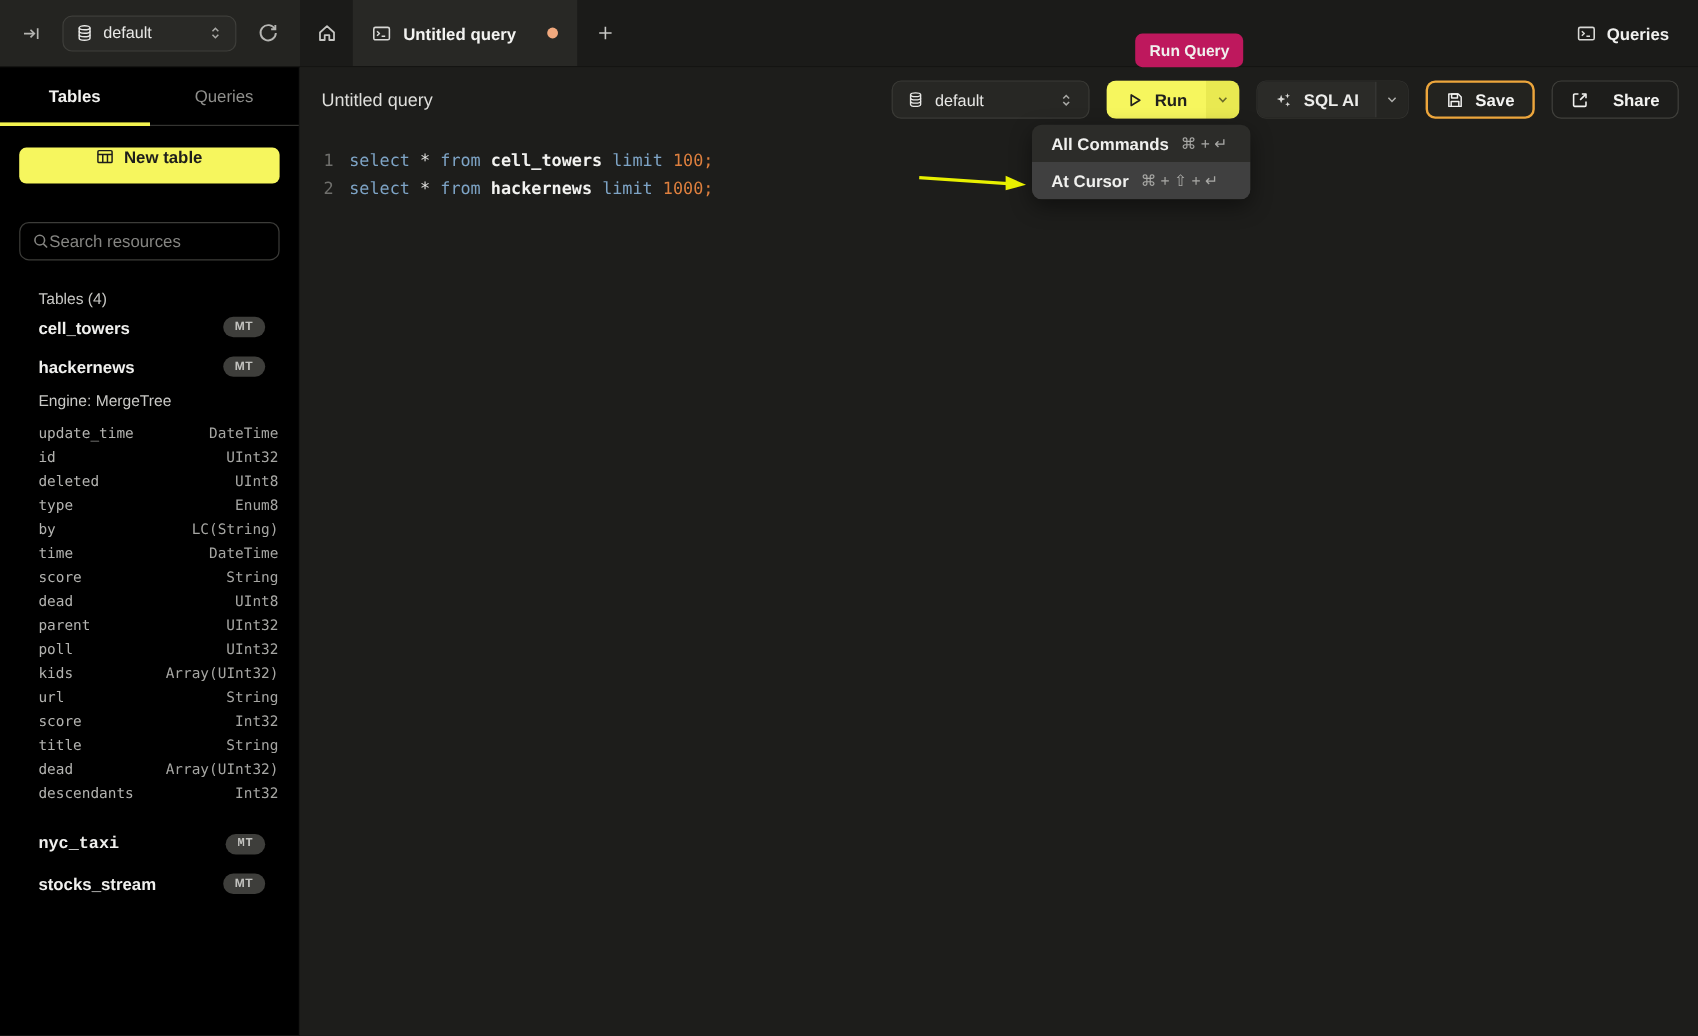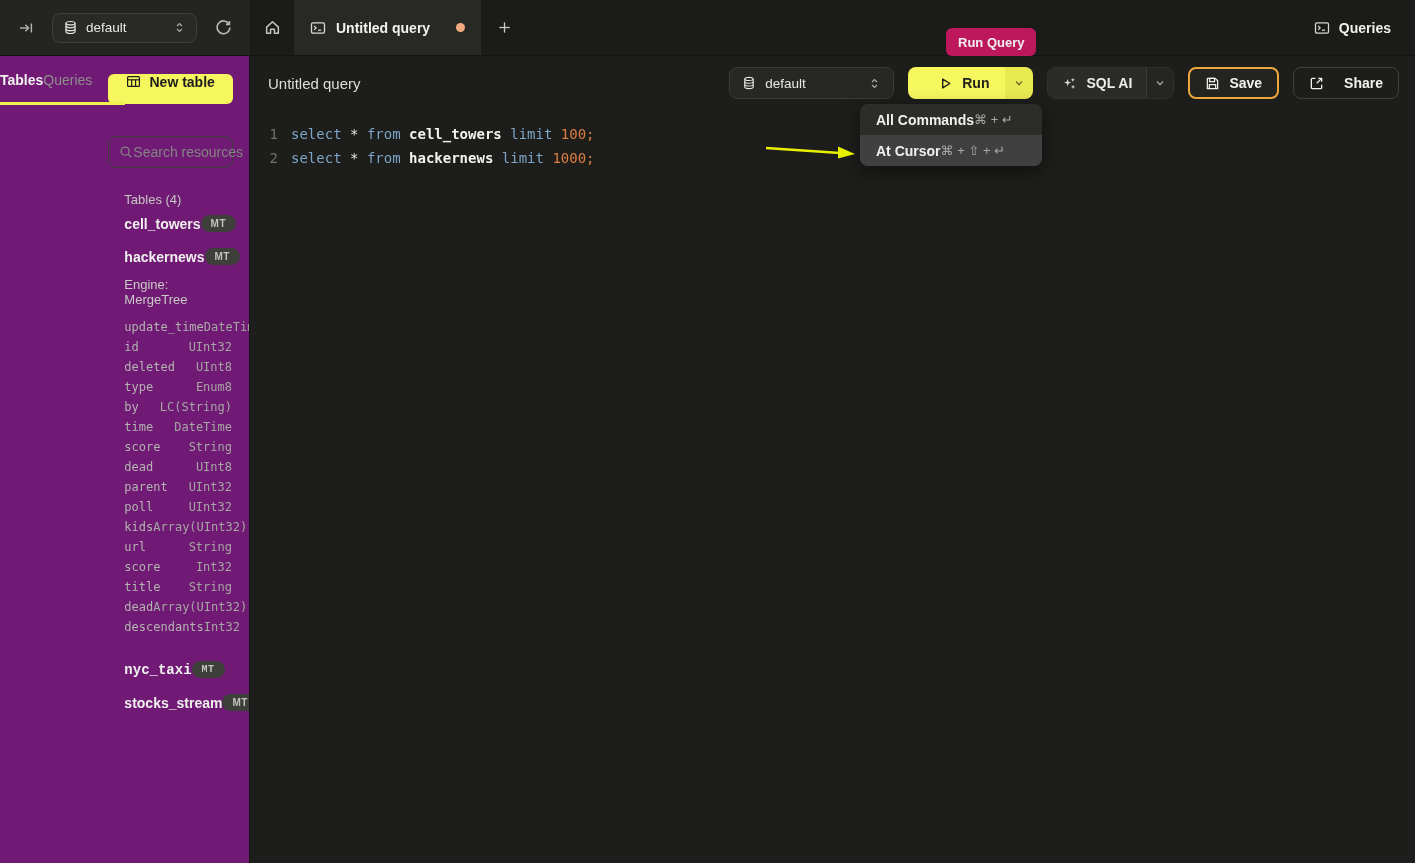--- a/index.html
+++ b/index.html
@@ -43,22 +43,22 @@
   .new-tab-btn { width:46px; display:flex; align-items:center; justify-content:center; color:#c9c9c6; cursor:pointer; font-size:18px; }
   .topbar-right { display:flex; align-items:center; padding:0 24px; }
   .queries-link {
     display:flex; align-items:center; gap:9px; color:#f0f0ee; font-size:14px; font-weight:600;
     background:none; border:none; cursor:pointer;
   }
 
   
   .sidebar {
     position:absolute; top:56px; left:0; width:250px; bottom:0;
-    background:#701a75; border-right:1px solid #161614;
-    display:flex; flex-direction:row;
+    background:#000000; border-right:1px solid #161614;
+    display:flex; flex-direction:column;
   }
   .sidebar-tabs { height:49px; display:flex; border-bottom:1px solid #343431; position:relative; flex:none; }
   .sidebar-tab {
     flex:1; display:flex; align-items:center; justify-content:center;
     font-size:14px; cursor:pointer; background:none; border:none;
   }
   .sidebar-tab.active { color:#f2f2f0; font-weight:700; }
   .sidebar-tab.inactive { color:#8f8f8c; font-weight:400; }
   .tab-underline { position:absolute; left:0; bottom:-1px; width:125px; height:3px; background:#f2f24e; }
   .sidebar-body { padding:18px 16px 0 16px; overflow:hidden; }
@@ -99,21 +99,21 @@
   .doc-title { font-size:15px; color:#dededb; flex:none; }
   .toolbar { margin-left:auto; display:flex; align-items:center; gap:14px; }
   .tb-db-select {
     width:165px; height:32px; background:#272724; border:1px solid #3a3a36; border-radius:8px;
     display:flex; align-items:center; gap:9px; padding:0 12px; color:#e8e8e6; font-size:13.5px; cursor:pointer;
   }
   .tb-db-select .grow { flex:1; text-align:left; }
   .run-btn { display:flex; height:32px; border-radius:8px; overflow:hidden; cursor:pointer; }
   .run-main {
     background:#f6f65e; color:#20201d; border:none; display:flex; align-items:center; gap:9px;
-    padding:0 16px 0 30px; font-size:14px; font-weight:600; font-family:inherit; cursor:pointer;
+    padding:0 16px 0 16px; font-size:14px; font-weight:600; font-family:inherit; cursor:pointer;
   }
   .run-caret {
     background:#e9e951; border:none; width:28px; display:flex; align-items:center; justify-content:center;
     color:#6b6b28; cursor:pointer;
   }
   .sqlai-btn { display:flex; height:32px; border-radius:8px; overflow:hidden; border:1px solid #30302d; cursor:pointer; }
   .sqlai-main {
     background:#2b2b28; color:#ededeb; border:none; display:flex; align-items:center; gap:9px;
     padding:0 14px; font-size:14px; font-weight:600; font-family:inherit; cursor:pointer;
   }
@@ -146,21 +146,21 @@
   .tooltip {
     position:absolute; left:946px; top:28px; height:28px; padding:0 12px;
     background:#be185d; border-radius:6px; display:flex; align-items:center;
     font-size:13px; font-weight:600; color:#f0f0ee; z-index:30;
   }
   .run-menu {
     position:absolute; left:860px; top:104px; width:182px;
     background:#2c2c29; border-radius:8px; overflow:hidden; z-index:30;
     box-shadow:0 6px 18px rgba(0,0,0,.45); padding:0;
   }
-  .menu-item { height:31px; display:flex; align-items:center; padding:0 16px; cursor:pointer; }
+  .menu-item { height:31px; display:flex; align-items:center; padding:0 16px; gap:10px; cursor:pointer; }
   .menu-item.highlighted { background:#404040; }
   .menu-label { font-size:14px; font-weight:600; color:#f0f0ee; white-space:nowrap; }
   .menu-shortcut { font-size:13px; color:#a8a8a5; white-space:nowrap; }
   .arrow-annotation { position:absolute; left:762px; top:140px; z-index:40; pointer-events:none; }
 </style>
 </head>
 <body>
 
 <div class="topbar">
   <div class="topbar-left">

